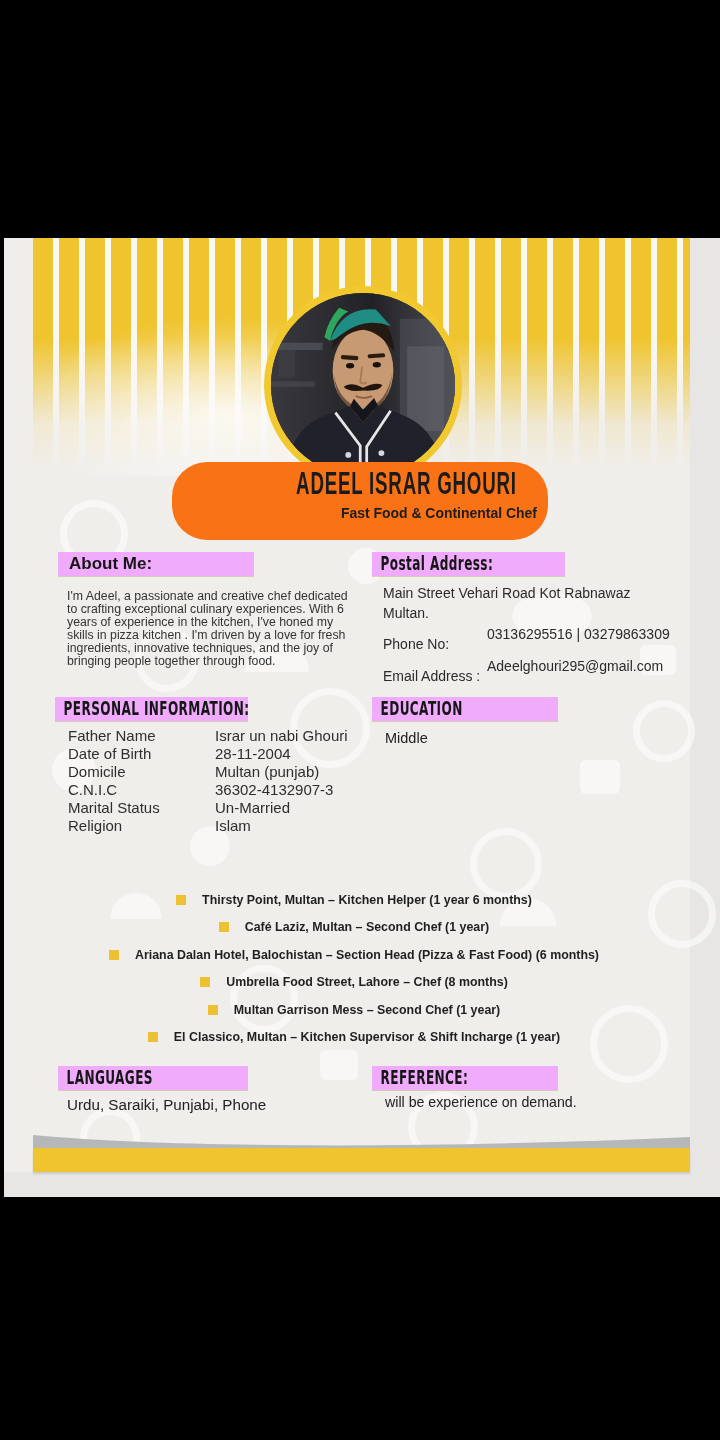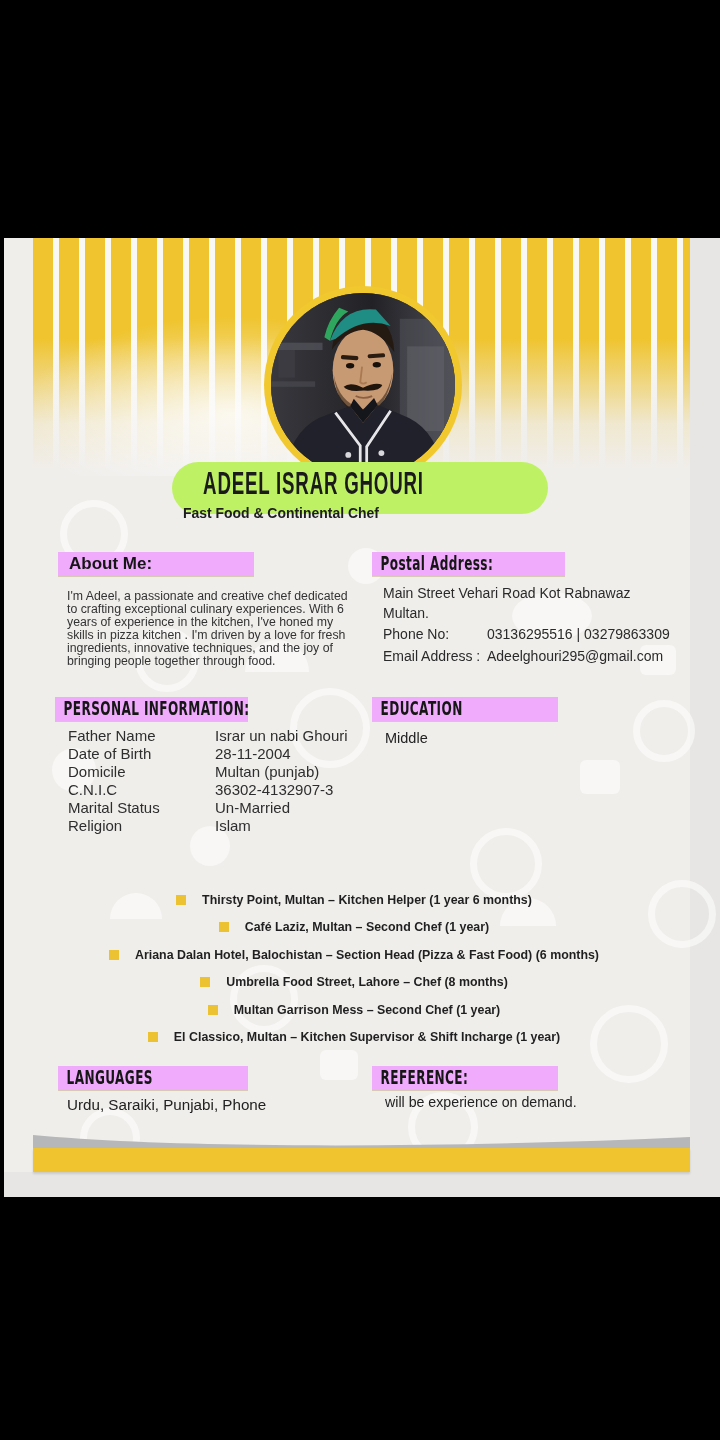--- a/index.html
+++ b/index.html
@@ -28,42 +28,42 @@
   .pat-dome{background:rgba(255,255,255,0.55);border-radius:120px 120px 0 0;}
   .pat-square{background:rgba(255,255,255,0.5);border-radius:6px;}
 
   
   .photo-ring{position:absolute;left:264px;top:286px;width:198px;height:198px;border-radius:50%;
       background:#f2c82f;z-index:3;}
   .photo{position:absolute;inset:7px;border-radius:50%;overflow:hidden;background:#2a2a2e;}
   .photo svg{display:block;width:100%;height:100%;}
 
   
-  .pill{position:absolute;left:172px;top:462px;width:376px;height:52px;background:#bef264;
-      border-radius:35px;z-index:4;text-align:left;}
+  .pill{position:absolute;left:172px;top:462px;width:376px;height:78px;background:#f97316;
+      border-radius:35px;z-index:4;text-align:right;}
   .pill-name{margin-top:9px;font-size:24px;font-weight:bold;color:#1b1b1b;white-space:nowrap;}
   .pill-name span{display:inline-block;transform:scale(0.78,1.28);transform-origin:50% 60%;letter-spacing:1px;}
   .pill-sub{margin-top:5px;font-size:15.5px;font-weight:bold;color:#1d1d1d;white-space:nowrap;}
   .pill-sub span{display:inline-block;transform:scaleX(0.9);transform-origin:50% 50%;}
 
   
   .bar{position:absolute;height:24px;background:#f0abfc;z-index:2;display:flex;align-items:center;
       box-shadow:0 1px 0 rgba(130,95,10,0.25);}
   .bar .txt{font-weight:bold;color:#161616;white-space:nowrap;padding-left:11px;}
   .bar .cond{display:inline-block;font-size:15.5px;transform:scale(0.78,1.22);transform-origin:0 50%;
       letter-spacing:0.5px;font-family:"DejaVu Sans",sans-serif;}
   .bar .plain{font-size:17px;}
 
   .blk{position:absolute;z-index:2;color:#2c2c2c;}
 
   .about-text{left:67px;top:590px;width:288px;font-size:12.3px;line-height:12.9px;color:#333;}
 
   .postal-text{left:383px;top:584px;width:300px;font-size:14px;line-height:19.5px;color:#2a2a2a;}
   .row2col{display:flex;margin-top:2px;}
-  .row2col .lab{width:104px;flex:none;}
+  .row2col .lab{width:104px;flex:none;margin-top:10px;}
 
   .p-rows{left:68px;top:727px;width:360px;font-size:15px;line-height:18px;color:#2e2e2e;}
   .p-row{display:flex;}
   .p-label{width:147px;flex:none;}
 
   .edu-value{left:385px;top:730px;font-size:14.5px;color:#222;}
 
   .w-list{left:69px;top:893px;width:570px;}
   .w-item{display:flex;align-items:center;margin-bottom:13.4px;justify-content:center;}
   .w-bullet{width:10px;height:10px;background:#ecc233;margin-right:16px;flex:none;}

